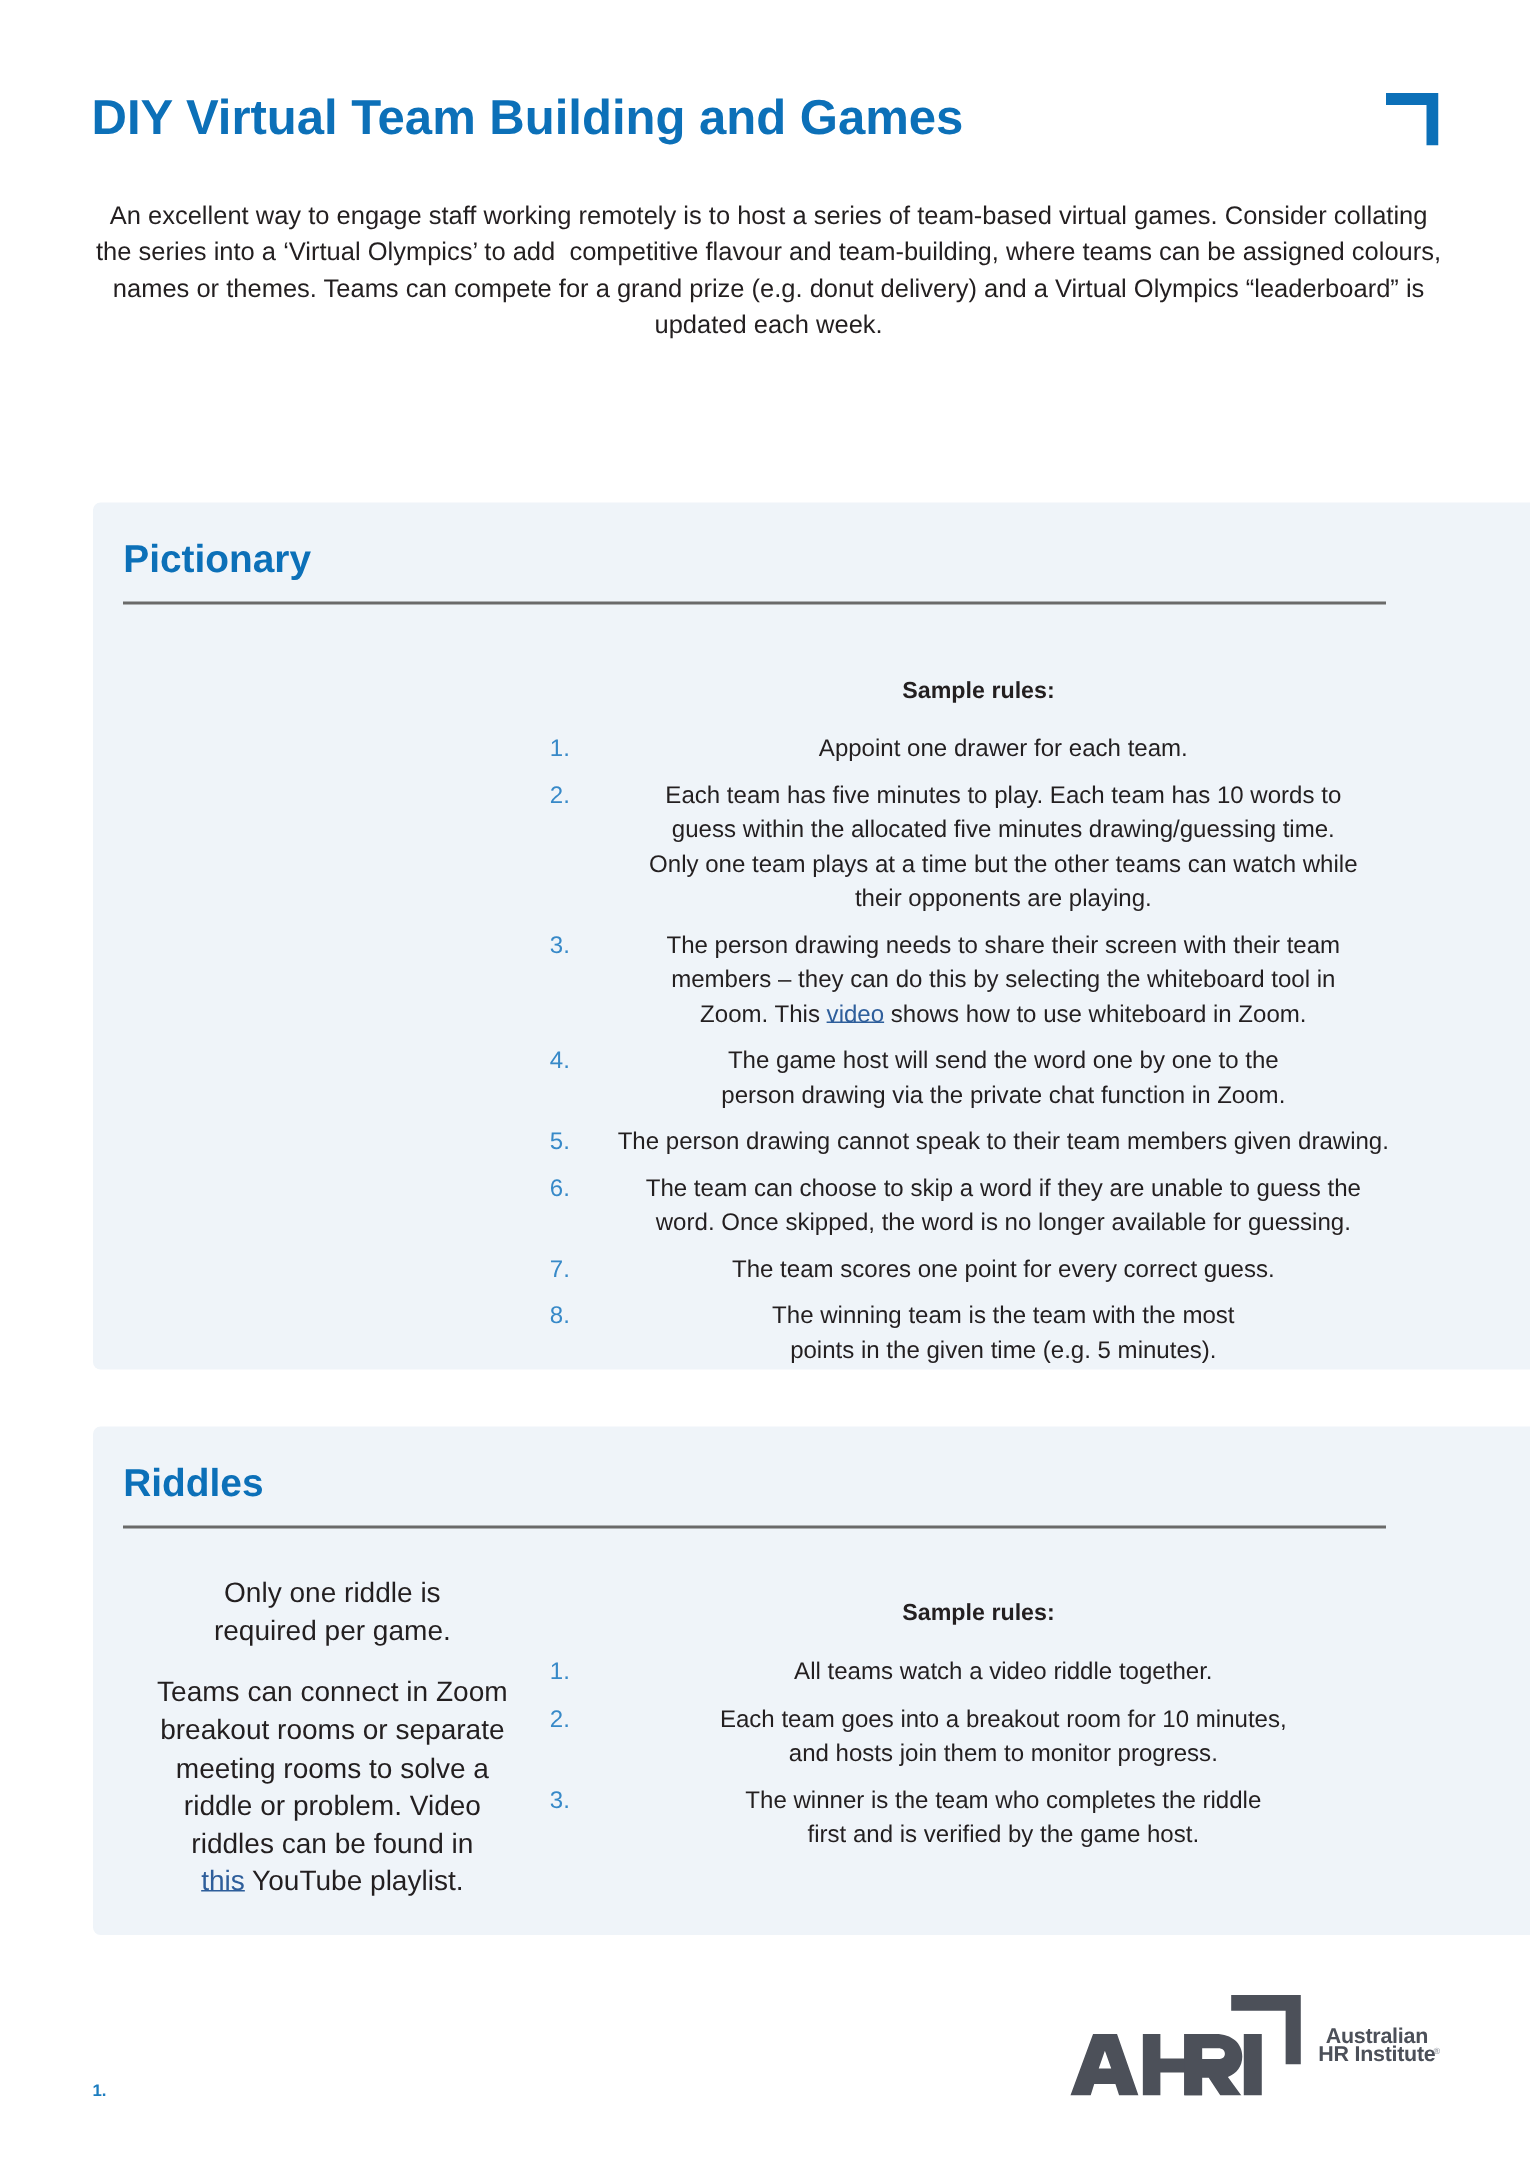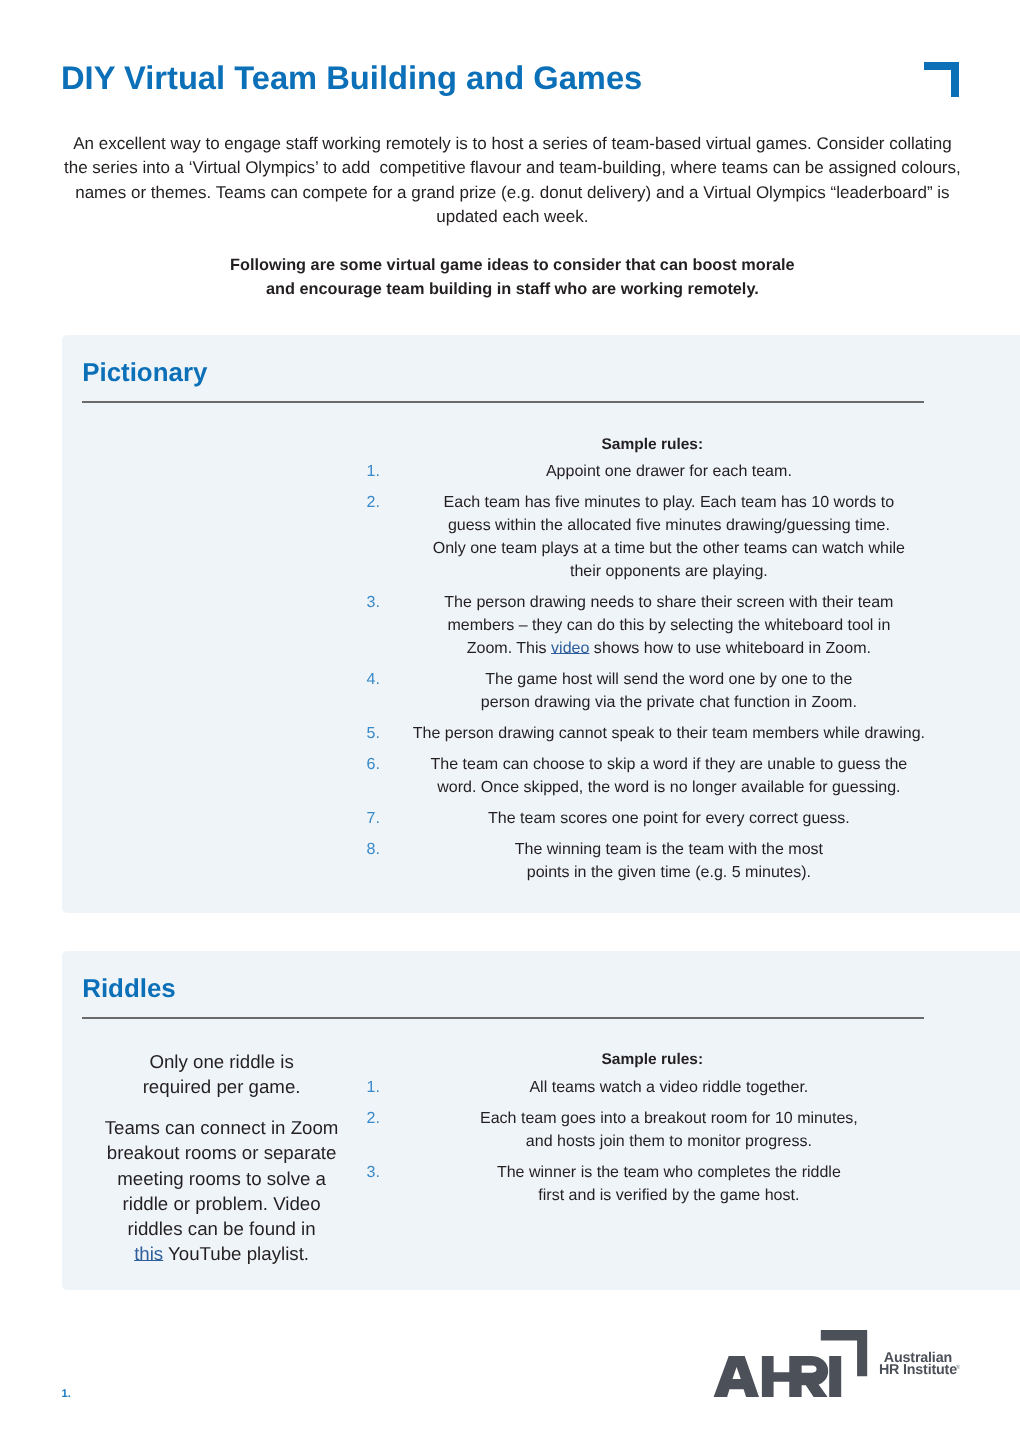--- a/index.html
+++ b/index.html
@@ -43,21 +43,21 @@
   .card-rule{
     position:absolute;left:19.3px;top:66.2px;width:842.5px;height:2px;background:#6a6a6a;
   }
   .col-left{
     position:absolute;left:19.2px;top:98.5px;width:280px;
     font-size:18.7px;color:#231f20;line-height:25.2px;
   }
   .col-left p{margin:0 0 15.5px 0;}
   .col-left a{color:#2e5e9b;text-decoration:underline;text-decoration-thickness:1.4px;text-underline-offset:0.2px;}
   .col-right{position:absolute;left:304.2px;top:97.8px;width:570px;}
-  .rules-head{padding-left:1.5px;font-size:15.5px;font-weight:bold;color:#231f20;line-height:23px;margin:0;}
+  .rules-head{padding-left:1.5px;font-size:15.5px;font-weight:bold;color:#231f20;line-height:23px;margin:16px;}
   .rule{position:relative;font-size:16.05px;color:#231f20;line-height:23px;margin-top:8.1px;}
   .rules-head + .rule{margin-top:4.1px;}
   .rule .num{position:absolute;left:0;top:0;color:#3789c8;}
   .rule .txt{display:block;margin-left:34.6px;}
   .rule a{color:#2e5e9b;text-decoration:underline;text-decoration-thickness:1.4px;text-underline-offset:0.2px;}
 
   
   .page-num{
     position:absolute;left:61.6px;top:1388.5px;
     font-size:11.2px;font-weight:bold;color:#1c7dc0;line-height:11px;
@@ -78,21 +78,20 @@
 
 <div class="page">
 
   <div class="doc-title">DIY Virtual Team Building and Games</div>
 
   <svg class="corner-mark" viewBox="0 0 35 35" xmlns="http://www.w3.org/2000/svg">
     <path d="M0 0 H35 V35 H27 V8 H0 Z" fill="#0c70b8"></path>
   </svg>
 
   <div class="intro">An excellent way to engage staff working remotely is to host a series of team-based virtual games. Consider collating the series into a ‘Virtual Olympics’ to add &nbsp;competitive flavour and team-building, where teams can be assigned colours, names or themes. Teams can compete for a grand prize (e.g. donut delivery) and a Virtual Olympics “leaderboard” is updated each week.</div>
-  <div class="intro-bold">Following are some virtual game ideas to consider that can boost morale<br>and encourage team building in staff who are working remotely.</div>
 
   <div class="card" style="top:334.8px;height:578.3px;">
     <div class="card-title">Pictionary</div>
     <div class="card-rule"></div>
 
     <div class="col-left">
     </div>
 
     <div class="col-right">
       <div class="rules-head">Sample rules:</div>
@@ -112,21 +111,21 @@
           <span class="txt"><span>The person drawing needs to share their screen with their team<br>members – they can do this by selecting the whiteboard tool in<br>Zoom. This </span><a href="#">video</a><span> shows how to use whiteboard in Zoom.</span></span>
         </div>
 
       <div class="rule">
           <span class="num">4.</span>
           <span class="txt">The game host will send the word one by one to the<br>person drawing via the private chat function in Zoom.</span>
         </div>
 
       <div class="rule">
           <span class="num">5.</span>
-          <span class="txt">The person drawing cannot speak to their team members while drawing.</span>
+          <span class="txt">The person drawing cannot speak to their team members given drawing.</span>
         </div>
 
       <div class="rule">
           <span class="num">6.</span>
           <span class="txt">The team can choose to skip a word if they are unable to guess the<br>word. Once skipped, the word is no longer available for guessing.</span>
         </div>
 
       <div class="rule">
           <span class="num">7.</span>
           <span class="txt">The team scores one point for every correct guess.</span>

